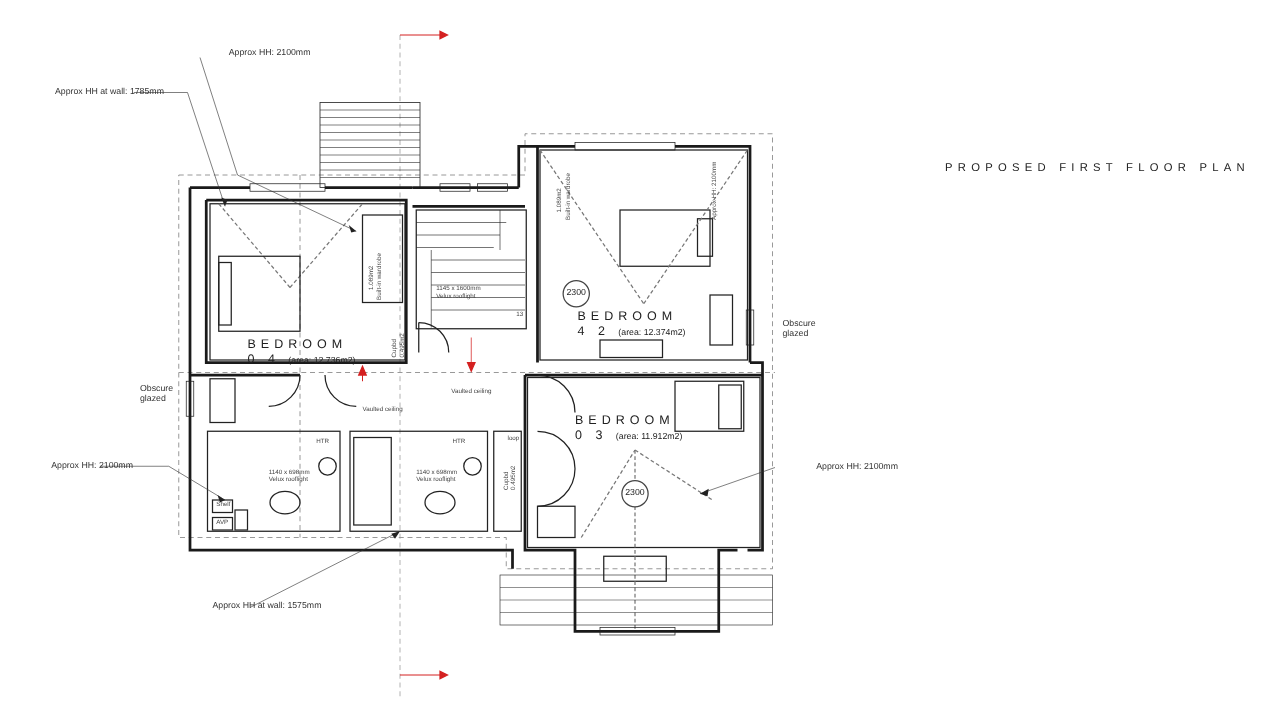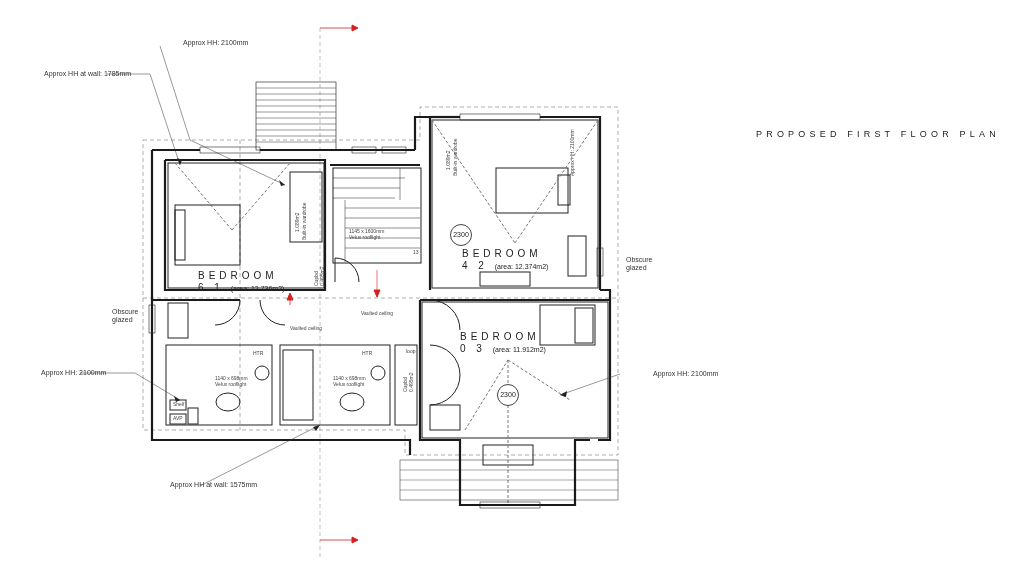--- a/index.html
+++ b/index.html
@@ -161,21 +161,21 @@
     <polygon points="180,165 177,158 182,160"></polygon>
     <polygon points="180,400 174,396 176,402"></polygon>
     <polygon points="320,425 313,427 316,431"></polygon>
     <polygon points="560,395 567,391 566,397"></polygon>
   </g>
 </svg>
 
 <div class="title">PROPOSED FIRST FLOOR PLAN</div>
 
 <div class="room-name" style="left:198px;top:270px;">BEDROOM</div>
-<div class="room-num" style="left:198px;top:282px;"><span>6 1</span> <span class="area">(area: 12.736m2)</span></div>
+<div class="room-num" style="left:198px;top:282px;"><span>0 4</span> <span class="area">(area: 12.736m2)</span></div>
 
 <div class="room-name" style="left:462px;top:248px;">BEDROOM</div>
 <div class="room-num" style="left:462px;top:260px;"><span>4 2</span> <span class="area">(area: 12.374m2)</span></div>
 
 <div class="room-name" style="left:460px;top:331px;">BEDROOM</div>
 <div class="room-num" style="left:460px;top:343px;"><span>0 3</span> <span class="area">(area: 11.912m2)</span></div>
 
 <div class="lbl" style="left:183px;top:39px;">Approx HH: 2100mm</div>
 <div class="lbl" style="left:44px;top:70px;">Approx HH at wall: 1785mm</div>
 <div class="lbl" style="left:41px;top:369px;">Approx HH: 2100mm</div>

